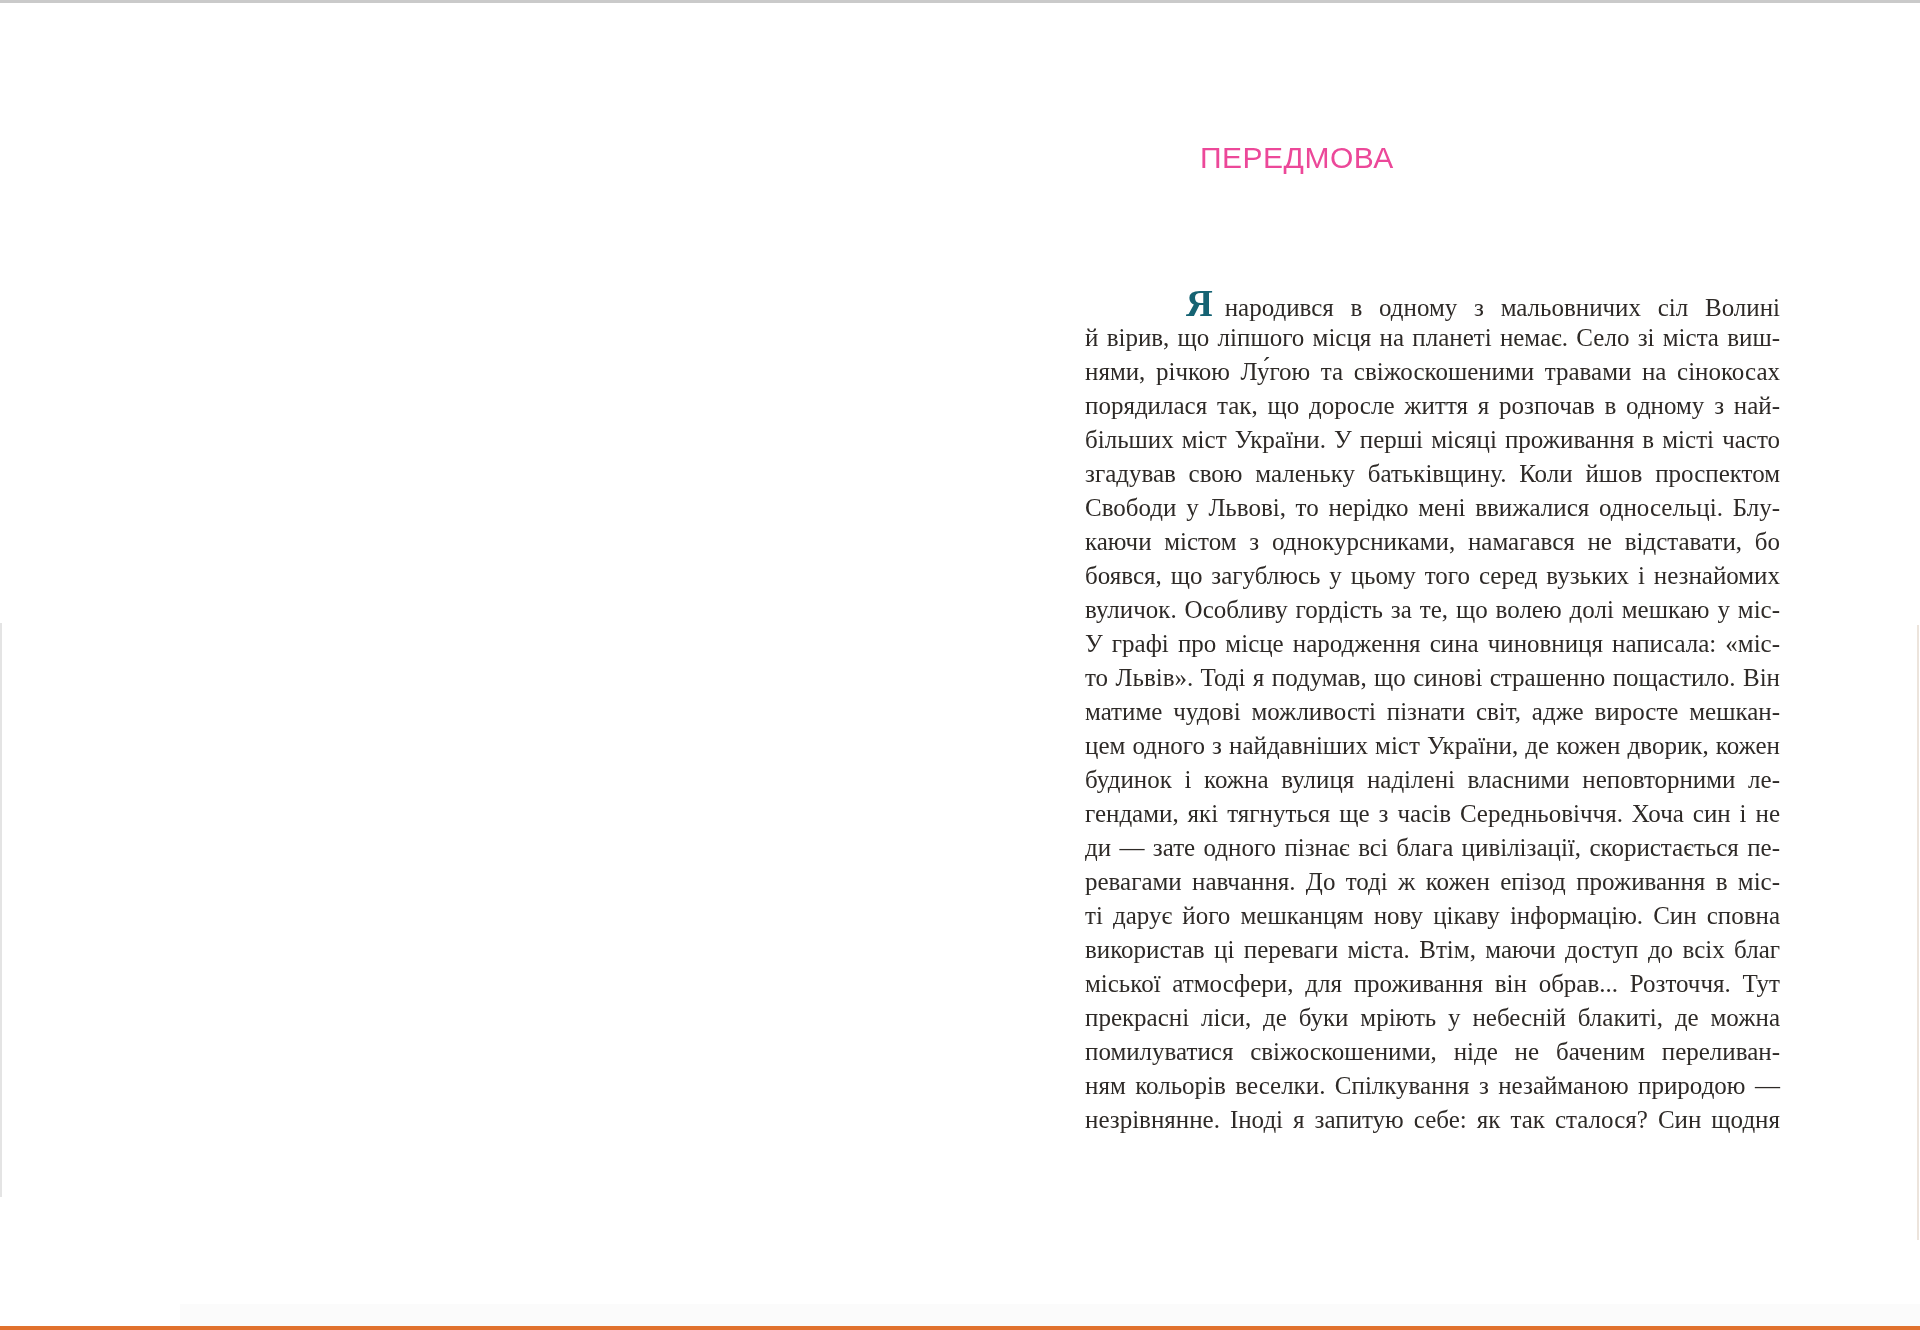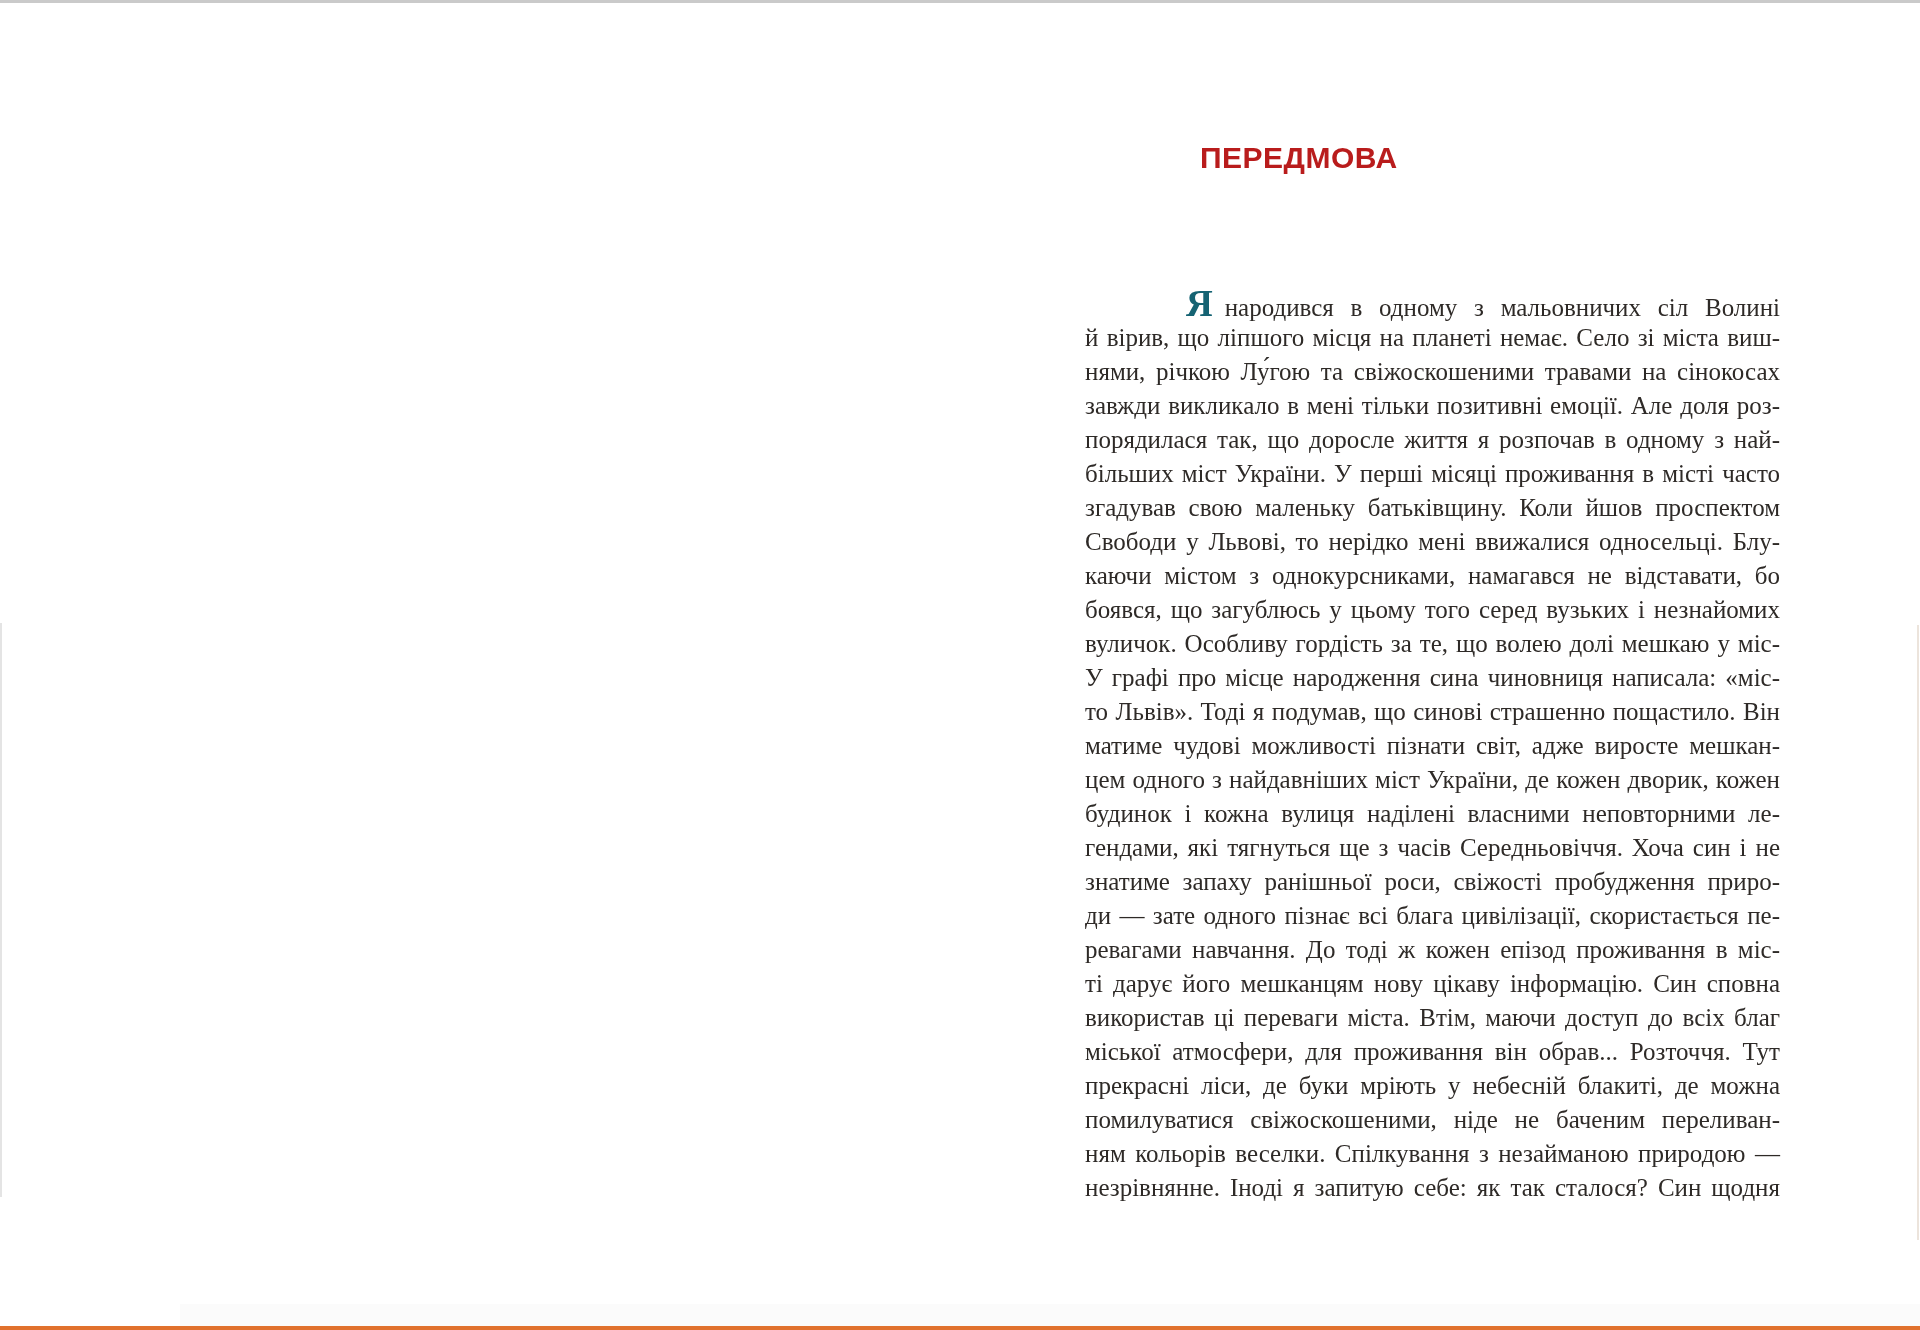--- a/index.html
+++ b/index.html
@@ -26,24 +26,24 @@
     position:absolute;left:0;top:623px;width:2px;height:574px;
     background:#e4e4e4;
   }
   .edge-line-right{
     position:absolute;left:1917px;top:625px;width:2px;height:615px;
     background:#ece4dc;
   }
   .chapter-title{
     position:absolute;left:1200px;top:141px;
     font-family:"Liberation Sans", sans-serif;
-    font-weight:bold;
+    font-weight:normal;
     font-size:30px;
     letter-spacing:0.5px;
-    color:#b91c1c;
+    color:#ec4899;
   }
   .text-block{
     position:absolute;left:1085px;top:287px;width:695px;
     font-size:25px;
     line-height:34px;
     color:#2e2a27;
   }
   .text-block .line{
     text-align:justify;
     text-align-last:justify;
@@ -66,35 +66,33 @@
 
 <div class="top-line"></div>
 
 <div>
   <div class="chapter-title">ПЕРЕДМОВА</div>
 
   <div class="text-block">
       <div class="line first"><span class="dropcap">Я</span>народився в одному з мальовничих сіл Волині</div>
       <div class="line">й вірив, що ліпшого місця на планеті немає. Село зі міста виш-</div>
       <div class="line">нями, річкою Лу́гою та свіжоскошеними травами на сінокосах</div>
-      <div class="line">завжди викликало в мені тільки позитивні емоції. Але доля роз-</div>
       <div class="line">порядилася так, що доросле життя я розпочав в одному з най-</div>
       <div class="line">більших міст України. У перші місяці проживання в місті часто</div>
       <div class="line">згадував свою маленьку батьківщину. Коли йшов проспектом</div>
       <div class="line">Свободи у Львові, то нерідко мені ввижалися односельці. Блу-</div>
       <div class="line">каючи містом з однокурсниками, намагався не відставати, бо</div>
       <div class="line">боявся, що загублюсь у цьому того серед вузьких і незнайомих</div>
       <div class="line">вуличок. Особливу гордість за те, що волею долі мешкаю у міс-</div>
       <div class="line">У графі про місце народження сина чиновниця написала: «міс-</div>
       <div class="line">то Львів». Тоді я подумав, що синові страшенно пощастило. Він</div>
       <div class="line">матиме чудові можливості пізнати світ, адже виросте мешкан-</div>
       <div class="line">цем одного з найдавніших міст України, де кожен дворик, кожен</div>
       <div class="line">будинок і кожна вулиця наділені власними неповторними ле-</div>
       <div class="line">гендами, які тягнуться ще з часів Середньовіччя. Хоча син і не</div>
-      <div class="line">знатиме запаху ранішньої роси, свіжості пробудження приро-</div>
       <div class="line">ди — зате одного пізнає всі блага цивілізації, скористається пе-</div>
       <div class="line">ревагами навчання. До тоді ж кожен епізод проживання в міс-</div>
       <div class="line">ті дарує його мешканцям нову цікаву інформацію. Син сповна</div>
       <div class="line">використав ці переваги міста. Втім, маючи доступ до всіх благ</div>
       <div class="line">міської атмосфери, для проживання він обрав... Розточчя. Тут</div>
       <div class="line">прекрасні ліси, де буки мріють у небесній блакиті, де можна</div>
       <div class="line">помилуватися свіжоскошеними, ніде не баченим переливан-</div>
       <div class="line">ням кольорів веселки. Спілкування з незайманою природою —</div>
       <div class="line">незрівнянне. Іноді я запитую себе: як так сталося? Син щодня</div>
     </div>

